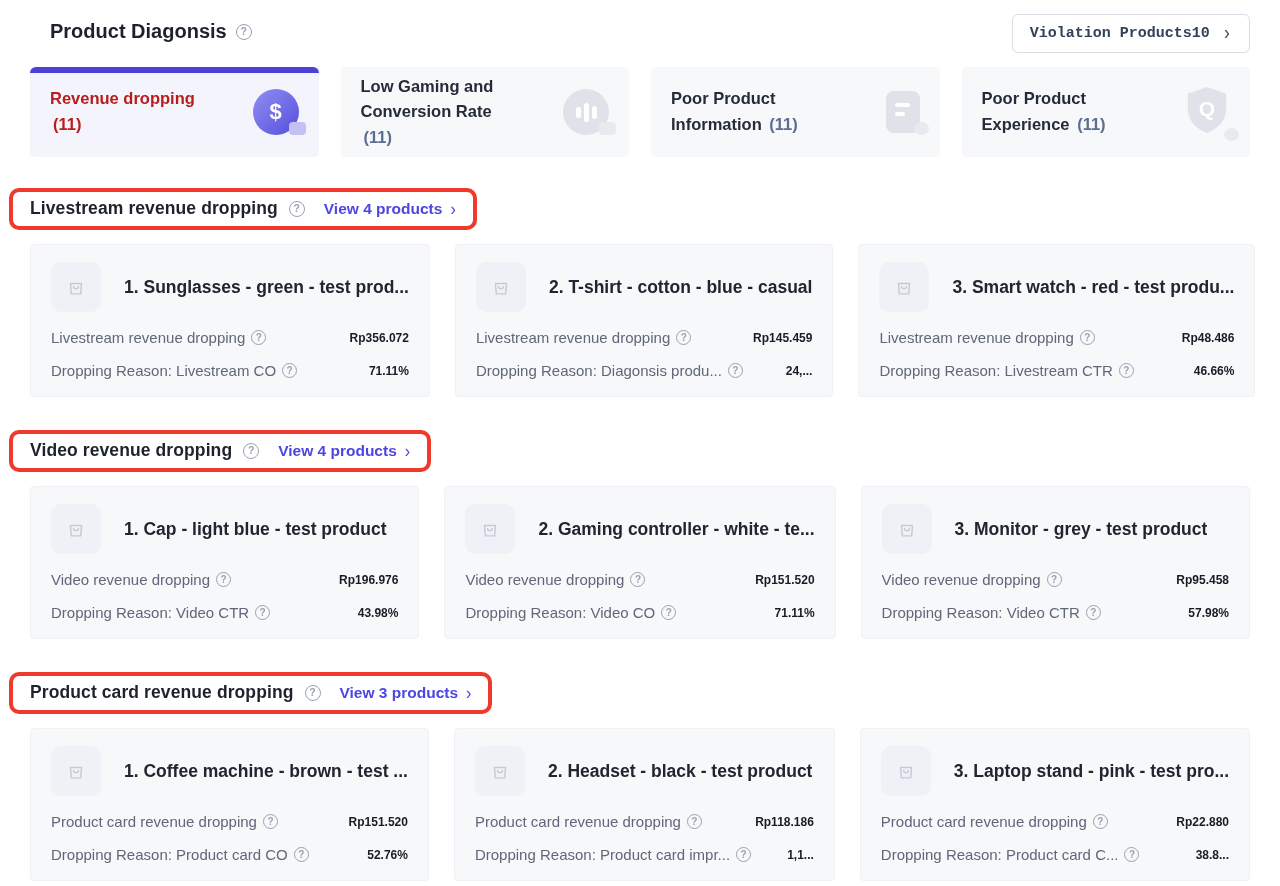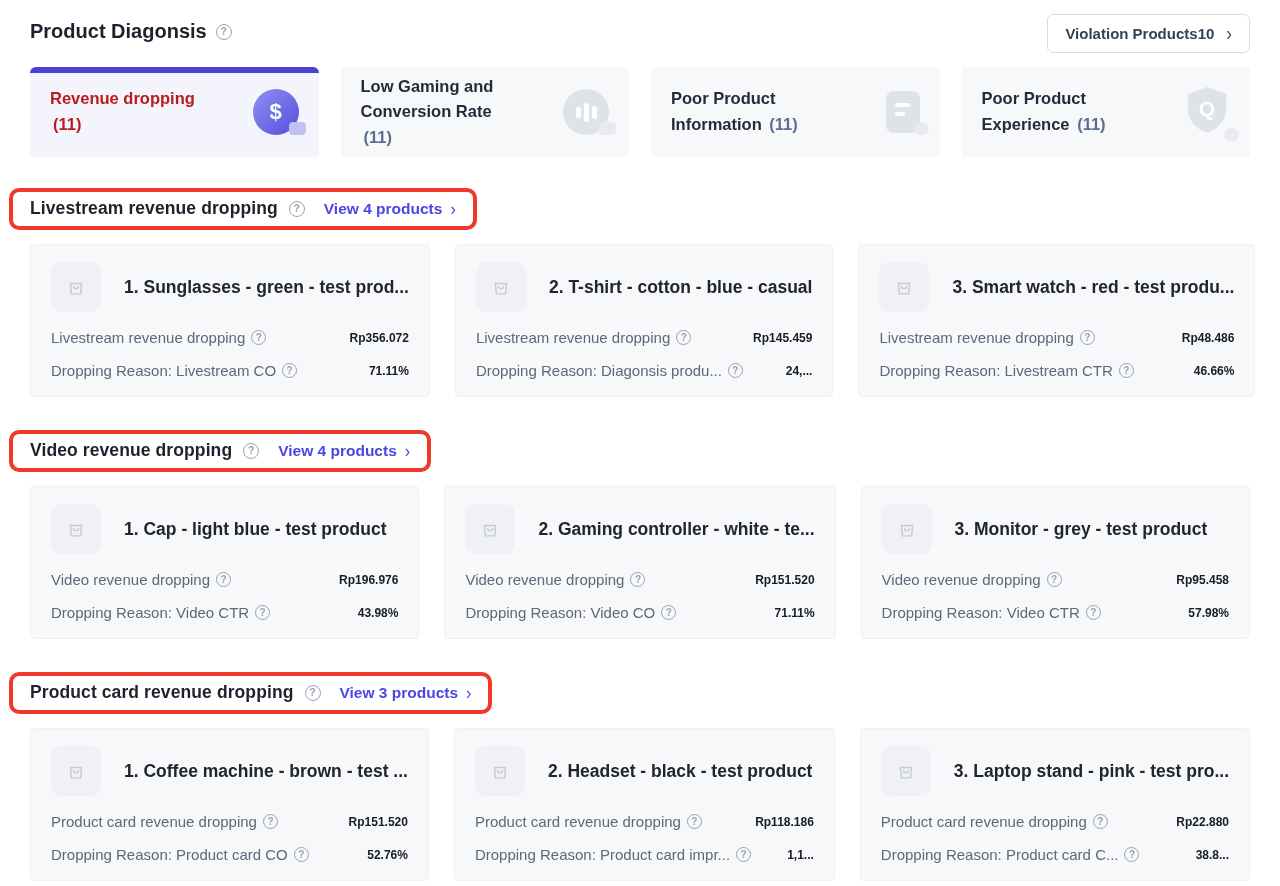--- a/index.html
+++ b/index.html
@@ -1,23 +1,23 @@
 <!DOCTYPE html>
 <html><head>
 <meta charset="utf-8">
 <style>
   * { margin:0; padding:0; box-sizing:border-box; }
   html,body { width:1280px; height:886px; background:#ffffff; font-family:"Liberation Sans", sans-serif; overflow:hidden; }
   body { padding:14px 30px 30px 30px; }
 
   
-  .header-row { display:flex; justify-content:space-between; align-items:flex-start; margin-bottom:14px; }
+  .header-row { display:flex; justify-content:space-between; align-items:flex-start; margin-bottom:14px;margin-left:20px; }
   .page-title { display:flex; align-items:center; gap:9px; font-size:20px; font-weight:700; color:#1c212b; padding-top:6px; }
   .qmark { display:inline-flex; align-items:center; justify-content:center; width:16px; height:16px; border:1.4px solid #9aa1b0; border-radius:50%; color:#9aa1b0; font-size:10.5px; font-weight:700; line-height:1; flex:0 0 auto; }
-  .violation-btn { display:flex; align-items:center; gap:12px; background:#fff; border:1px solid #d9dde5; border-radius:6px; padding:10px 17px; font-size:15px; font-weight:700; color:#33415a; cursor:pointer; }
+  .violation-btn { display:flex; align-items:center; gap:12px; background:#fff; border:1px solid #d9dde5; border-radius:6px; padding:10px 17px; font-size:15px; font-weight:700; color:#33415a; cursor:pointer;font-family:Liberation Mono, monospace; }
   .chev { font-size:17px; font-weight:400; color:#3c4a62; line-height:1; transform:scaleY(1.15); }
 
   
   .tabs { display:grid; grid-template-columns:repeat(4,1fr); gap:22px; height:90px; margin-bottom:16px; }
   .tab { position:relative; background:#f7f8fa; border-radius:4px; display:flex; align-items:center; justify-content:space-between; padding:0 20px 0 20px; cursor:pointer; overflow:visible; }
   .tab .labelwrap { font-size:16.5px; font-weight:700; color:#242b39; line-height:1.55; max-width:66%; }
   .tab .count { color:#5c6d90; font-weight:600; margin-left:3px; }
   .tab.active { background:#f4f4fc; }
   .tab.active::before { content:""; position:absolute; top:0; left:0; right:0; height:6px; background:#4a42d4; border-radius:6px 6px 0 0; }
   .tab.active .labelwrap, .tab.active .count { color:#b91c1c; }

